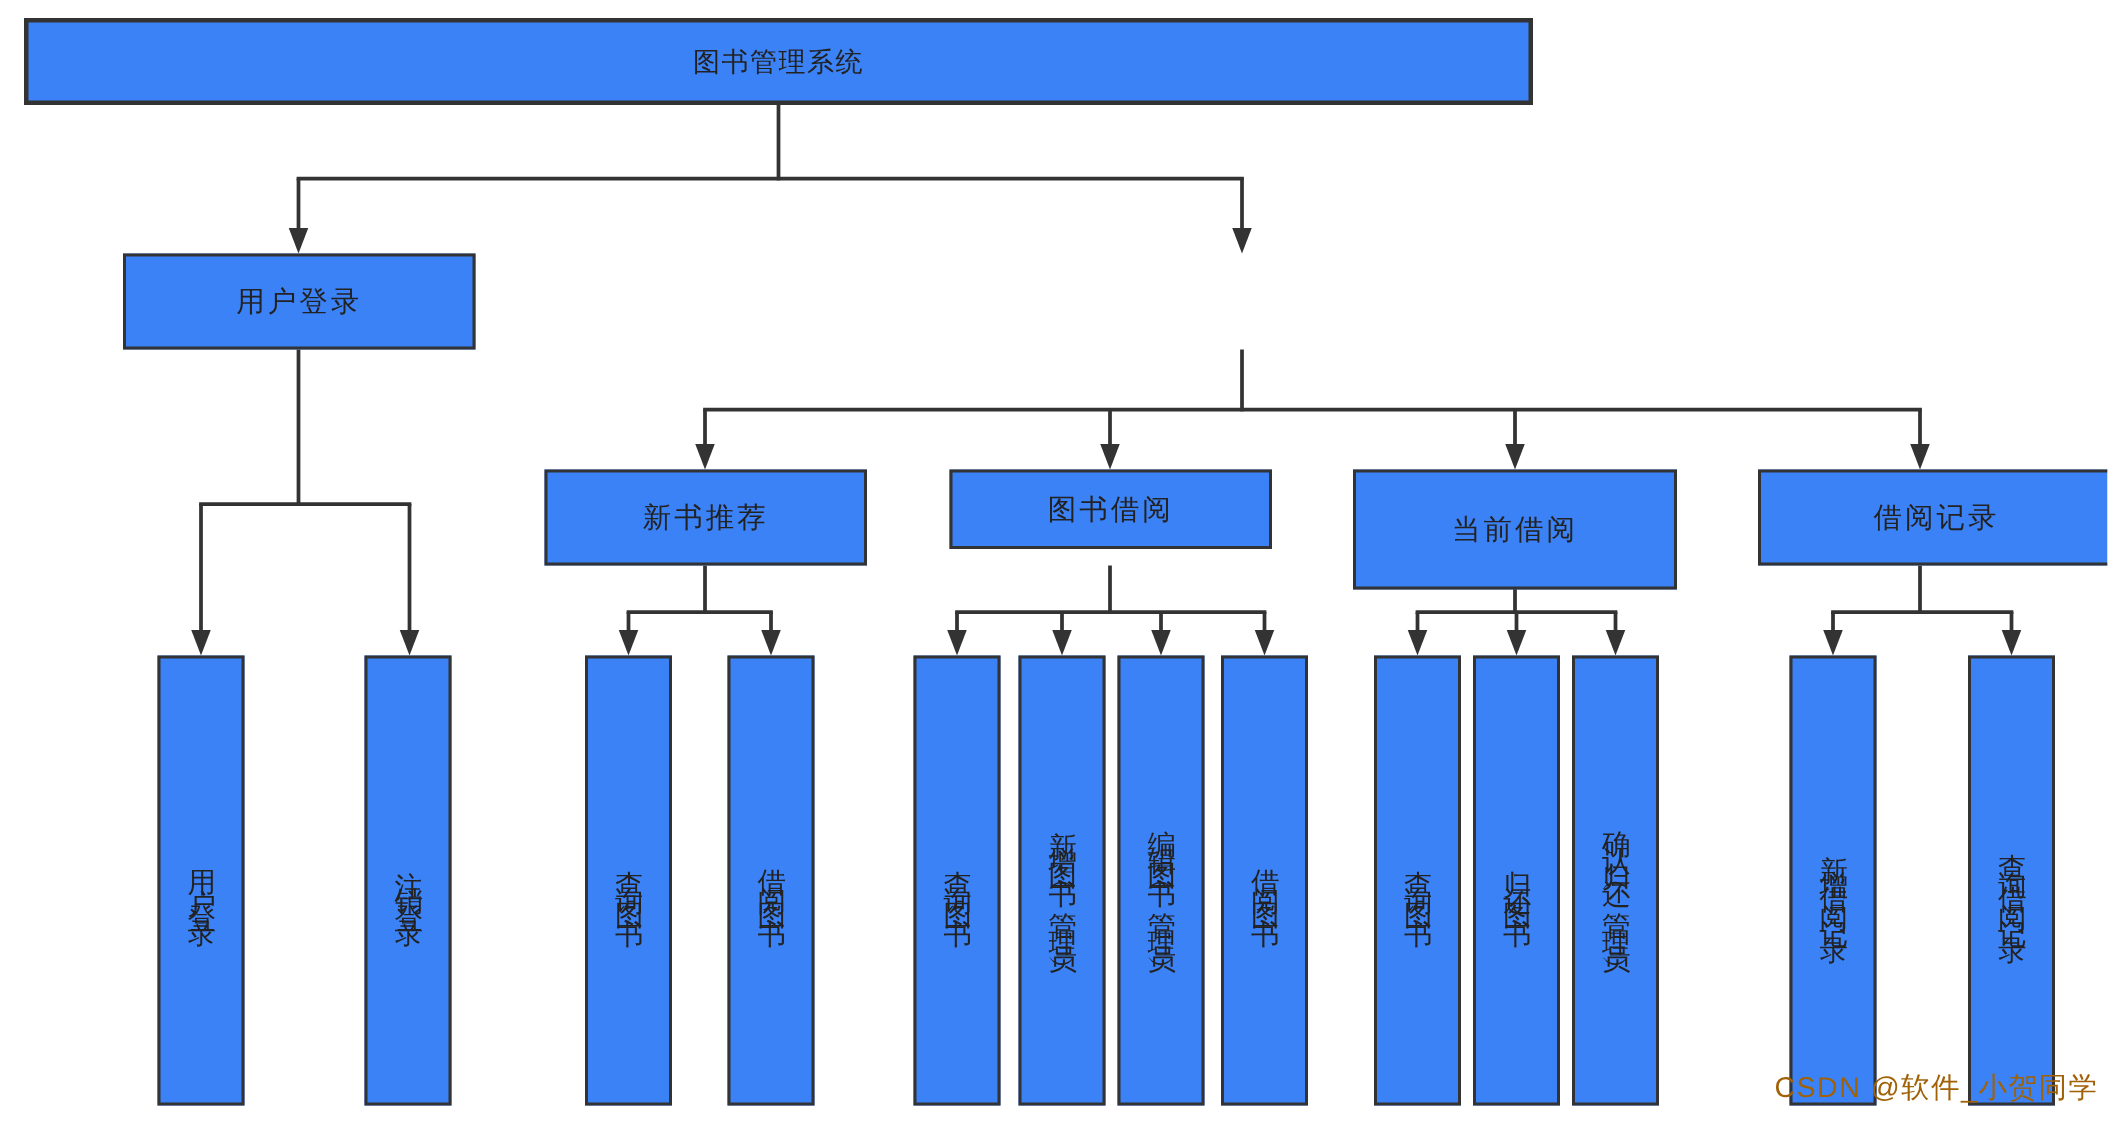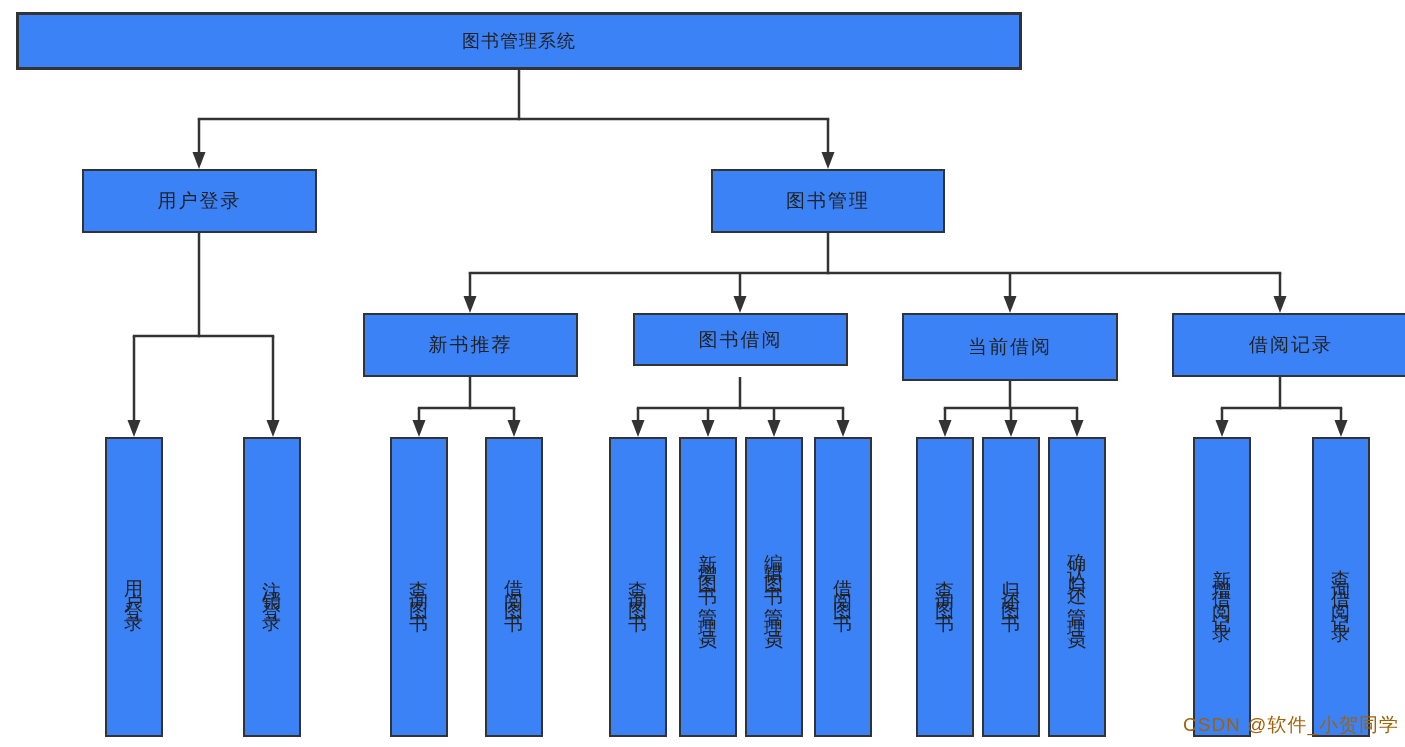--- a/index.html
+++ b/index.html
@@ -117,25 +117,24 @@
       <polygon points="1004.5,420 1017.5,420 1011,437"></polygon>
       <polygon points="1070.5,420 1083.5,420 1077,437"></polygon>
       <polygon points="1215.5,420 1228.5,420 1222,437"></polygon>
       <polygon points="1334.5,420 1347.5,420 1341,437"></polygon>
     </g>
   </svg>
 
   <div class="node root" style="left:16px; top:12px; width:1006px; height:58px;">图书管理系统</div>
 
   <div class="node h-label" style="left:82px; top:169px; width:235px; height:64px;">用户登录</div>
-  <div class="node h-label" style="left:711px; top:169px; width:234px; height:64px;">图书管理</div>
 
   <div class="node h-label" style="left:363px; top:313px; width:215px; height:64px;">新书推荐</div>
   <div class="node h-label" style="left:633px; top:313px; width:215px; height:53px;">图书借阅</div>
-  <div class="node h-label" style="left:902px; top:313px; width:216px; height:68px;">当前借阅</div>
+  <div class="node h-label" style="left:902px; top:313px; width:216px; height:80px;">当前借阅</div>
   <div class="node h-label" style="left:1172px; top:313px; width:238px; height:64px;">借阅记录</div>
 
   <div class="node leaf" style="left:105px;">用户登录</div>
   <div class="node leaf" style="left:243px;">注销登录</div>
 
   <div class="node leaf" style="left:390px;">查询图书</div>
   <div class="node leaf" style="left:485px;">借阅图书</div>
 
   <div class="node leaf" style="left:609px;">查询图书</div>
   <div class="node leaf" style="left:679px;">新增图书（管理员）</div>

